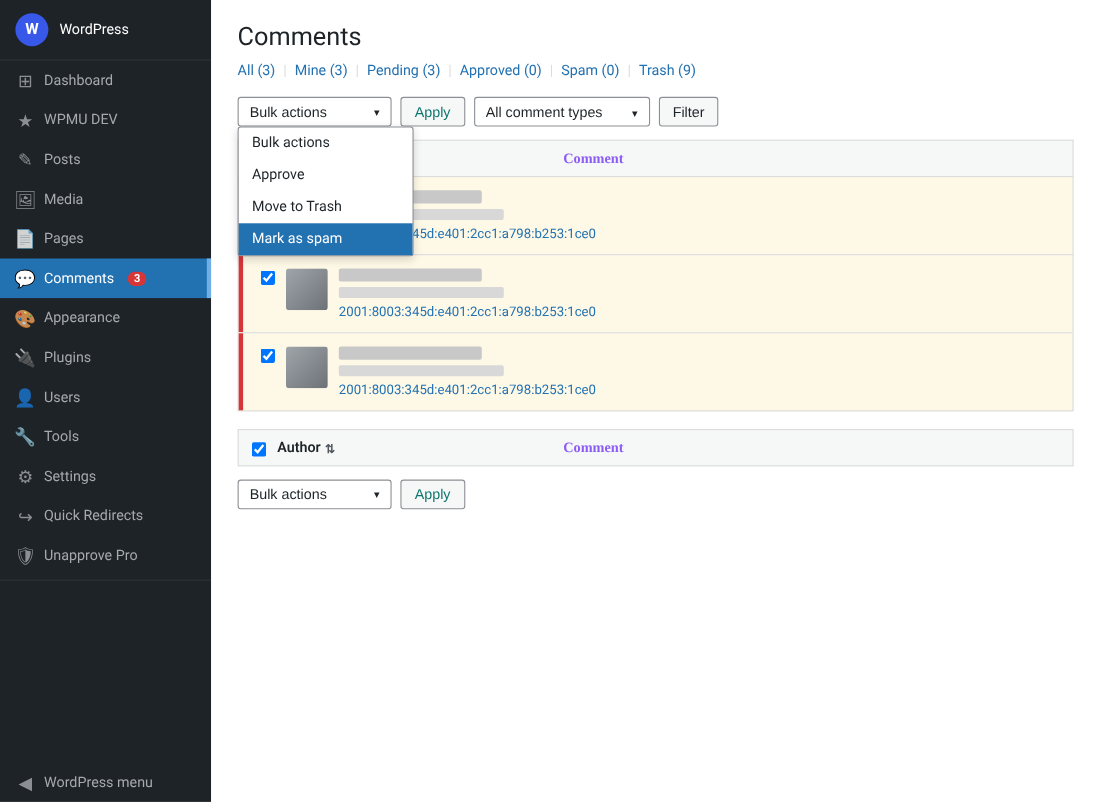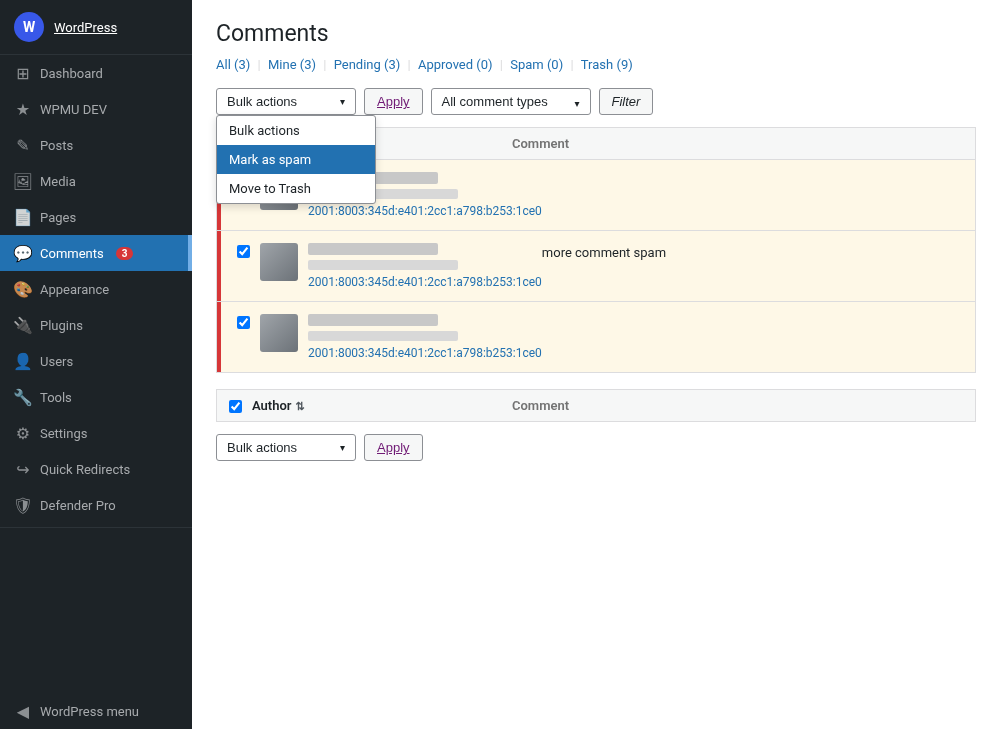--- a/index.html
+++ b/index.html
@@ -137,32 +137,30 @@
       min-width: 140px;
       justify-content: space-between;
     }
     .apply-btn {
       padding: 5px 12px;
       background: #f6f7f7;
       border: 1px solid #8c8f94;
       border-radius: 3px;
       cursor: pointer;
       font-size: 13px;
-      color: #701a75;
-      text-decoration: underline;
+      color: #0f766e;
     }
     .filter-btn {
       padding: 5px 12px;
       background: #f6f7f7;
       border: 1px solid #8c8f94;
       border-radius: 3px;
       cursor: pointer;
       font-size: 13px;
       color: #1d2327;
-      font-style: italic;
     }
     .comment-type-dropdown {
       display: flex;
       align-items: flex-end;
       gap: 6px;
       padding: 5px 10px;
       background: #fff;
       border: 1px solid #8c8f94;
       border-radius: 3px;
       cursor: pointer;
@@ -266,23 +264,24 @@
     .col-header-author {
       display: flex;
       align-items: flex-end;
       gap: 4px;
       color: #1d2327;
       font-weight: 600;
       font-size: 13px;
       min-width: 260px;
     }
     .col-header-comment {
-      color: #737373;
+      color: #8b5cf6;
       font-weight: 600;
       font-size: 13px;
+      font-family: Liberation Serif, serif;
     }
     .sort-arrows { color: #50575e; font-size: 11px; }
 
     
     .bottom-toolbar {
       display: flex;
       align-items: center;
       gap: 8px;
       padding: 12px 0 4px 0;
       margin-top: 4px;
@@ -290,21 +289,21 @@
 
     
     .chevron { font-size: 10px; }
   </style>
 </head>
 <body>
 
 <div id="sidebar">
   <div class="sidebar-logo">
     <div class="sidebar-logo-icon">W</div>
-    <span style="color:#fff; font-size:13px;text-decoration:underline;">WordPress</span>
+    <span style="color:#fff; font-size:13px;">WordPress</span>
   </div>
 
   <div id="sidebar-items-container">
   <div class="sidebar-item">
     <span class="sidebar-icon">⊞</span>
     <span>Dashboard</span>
 
   </div>
       <div class="sidebar-item">
     <span class="sidebar-icon">★</span>
@@ -356,21 +355,21 @@
     <span>Settings</span>
 
   </div>
       <div class="sidebar-item">
     <span class="sidebar-icon">↪</span>
     <span>Quick Redirects</span>
 
   </div>
       <div class="sidebar-item">
     <span class="sidebar-icon">🛡</span>
-    <span>Defender Pro</span>
+    <span>Unapprove Pro</span>
 
   </div>
     </div>
 
   <div class="sidebar-divider"></div>
   <div class="collapse-item">
     <span class="sidebar-icon">◀</span>
     <span>WordPress menu</span>
   </div>
 </div>
@@ -384,22 +383,23 @@
 
     <div class="toolbar">
       <div class="dropdown-wrapper">
         <button class="dropdown-btn">
           <span>Bulk actions</span>
           <span class="chevron">▾</span>
         </button>
 
         <div class="dropdown-menu" id="bulk-actions-menu">
         <div class="dropdown-menu-item">Bulk actions</div>
+            <div class="dropdown-menu-item">Approve</div>
+            <div class="dropdown-menu-item">Move to Trash</div>
             <div class="dropdown-menu-item highlighted">Mark as spam</div>
-            <div class="dropdown-menu-item">Move to Trash</div>
           </div>
       </div>
       <button class="apply-btn">Apply</button>
       <button class="comment-type-dropdown">
         <span>All comment types</span>
         <span class="chevron">▾</span>
       </button>
       <button class="filter-btn">Filter</button>
     </div>
 
@@ -431,21 +431,20 @@
     <div class="left-bar"></div>
     <input type="checkbox" class="row-checkbox" checked="" style="margin-left: 8px;">
     <div class="avatar">
       <div class="avatar-inner"></div>
     </div>
     <div class="author-info">
       <div class="author-name-blurred"></div>
       <div class="author-email-blurred"></div>
       <span class="author-ip">2001:8003:345d:e401:2cc1:a798:b253:1ce0</span>
     </div>
-    <div class="comment-text">more comment spam</div>
   </div>
           <div class="comment-row">
     <div class="left-bar"></div>
     <input type="checkbox" class="row-checkbox" checked="" style="margin-left: 8px;">
     <div class="avatar">
       <div class="avatar-inner"></div>
     </div>
     <div class="author-info">
       <div class="author-name-blurred"></div>
       <div class="author-email-blurred"></div>

